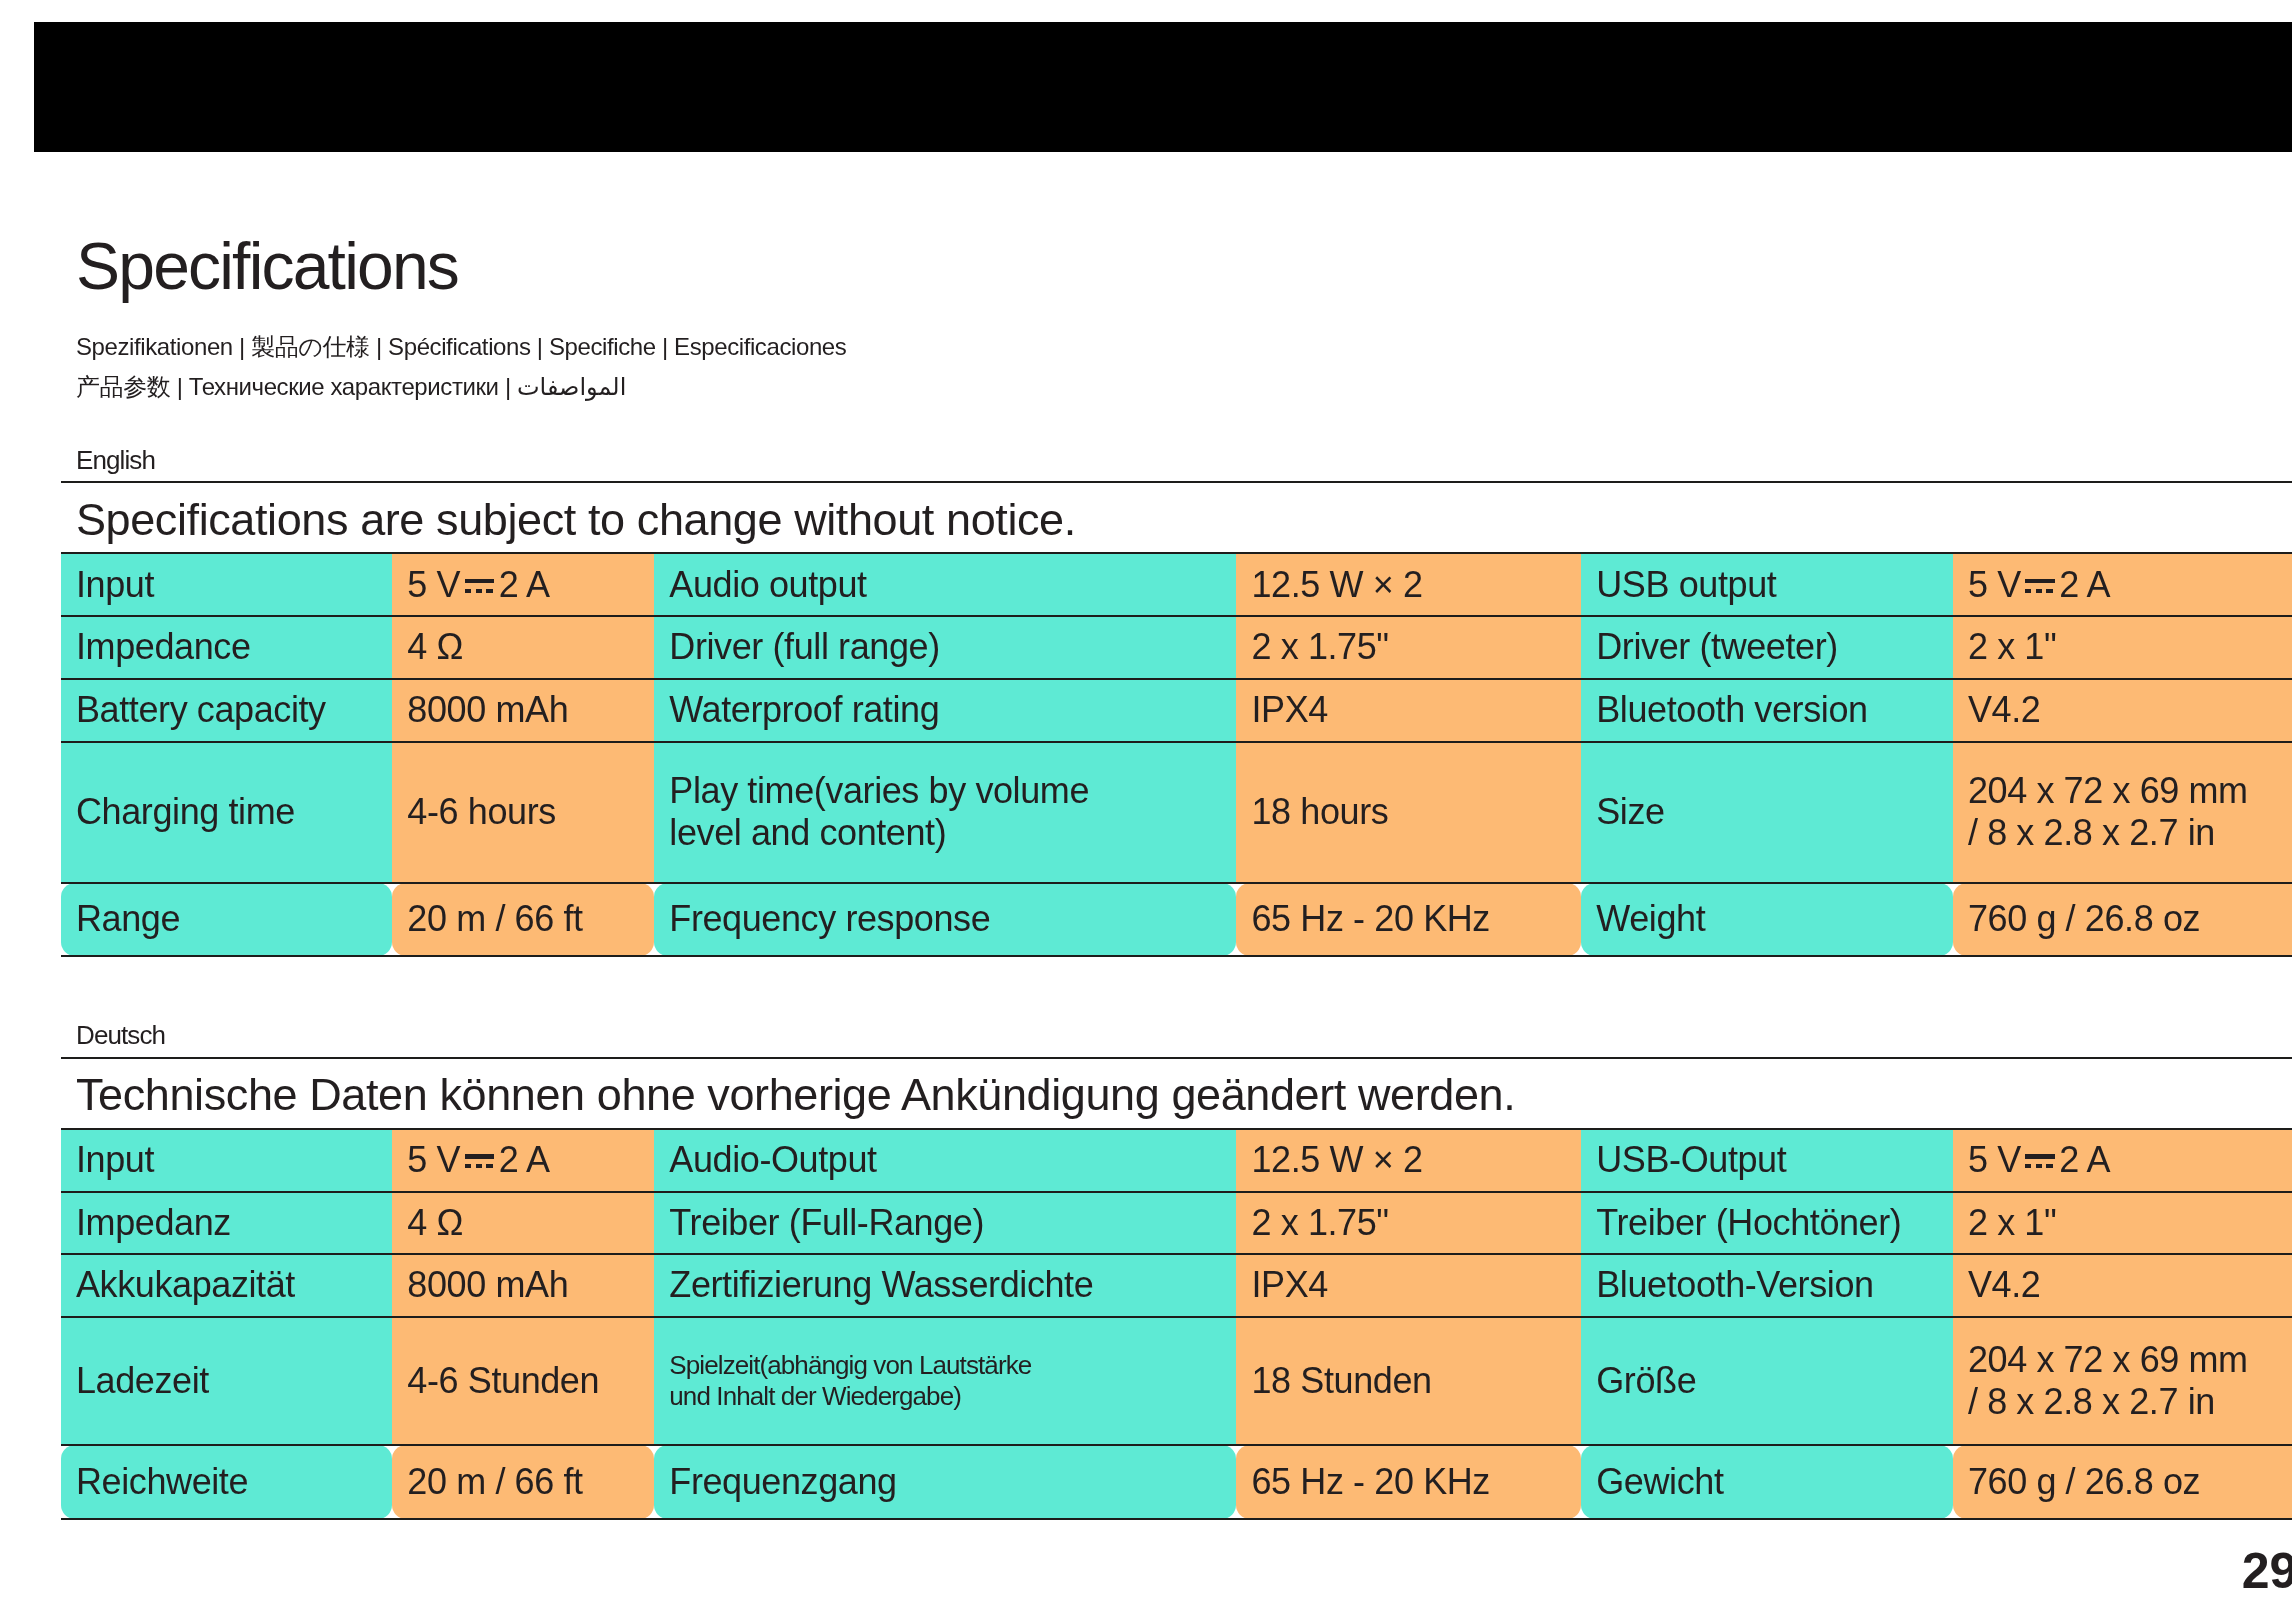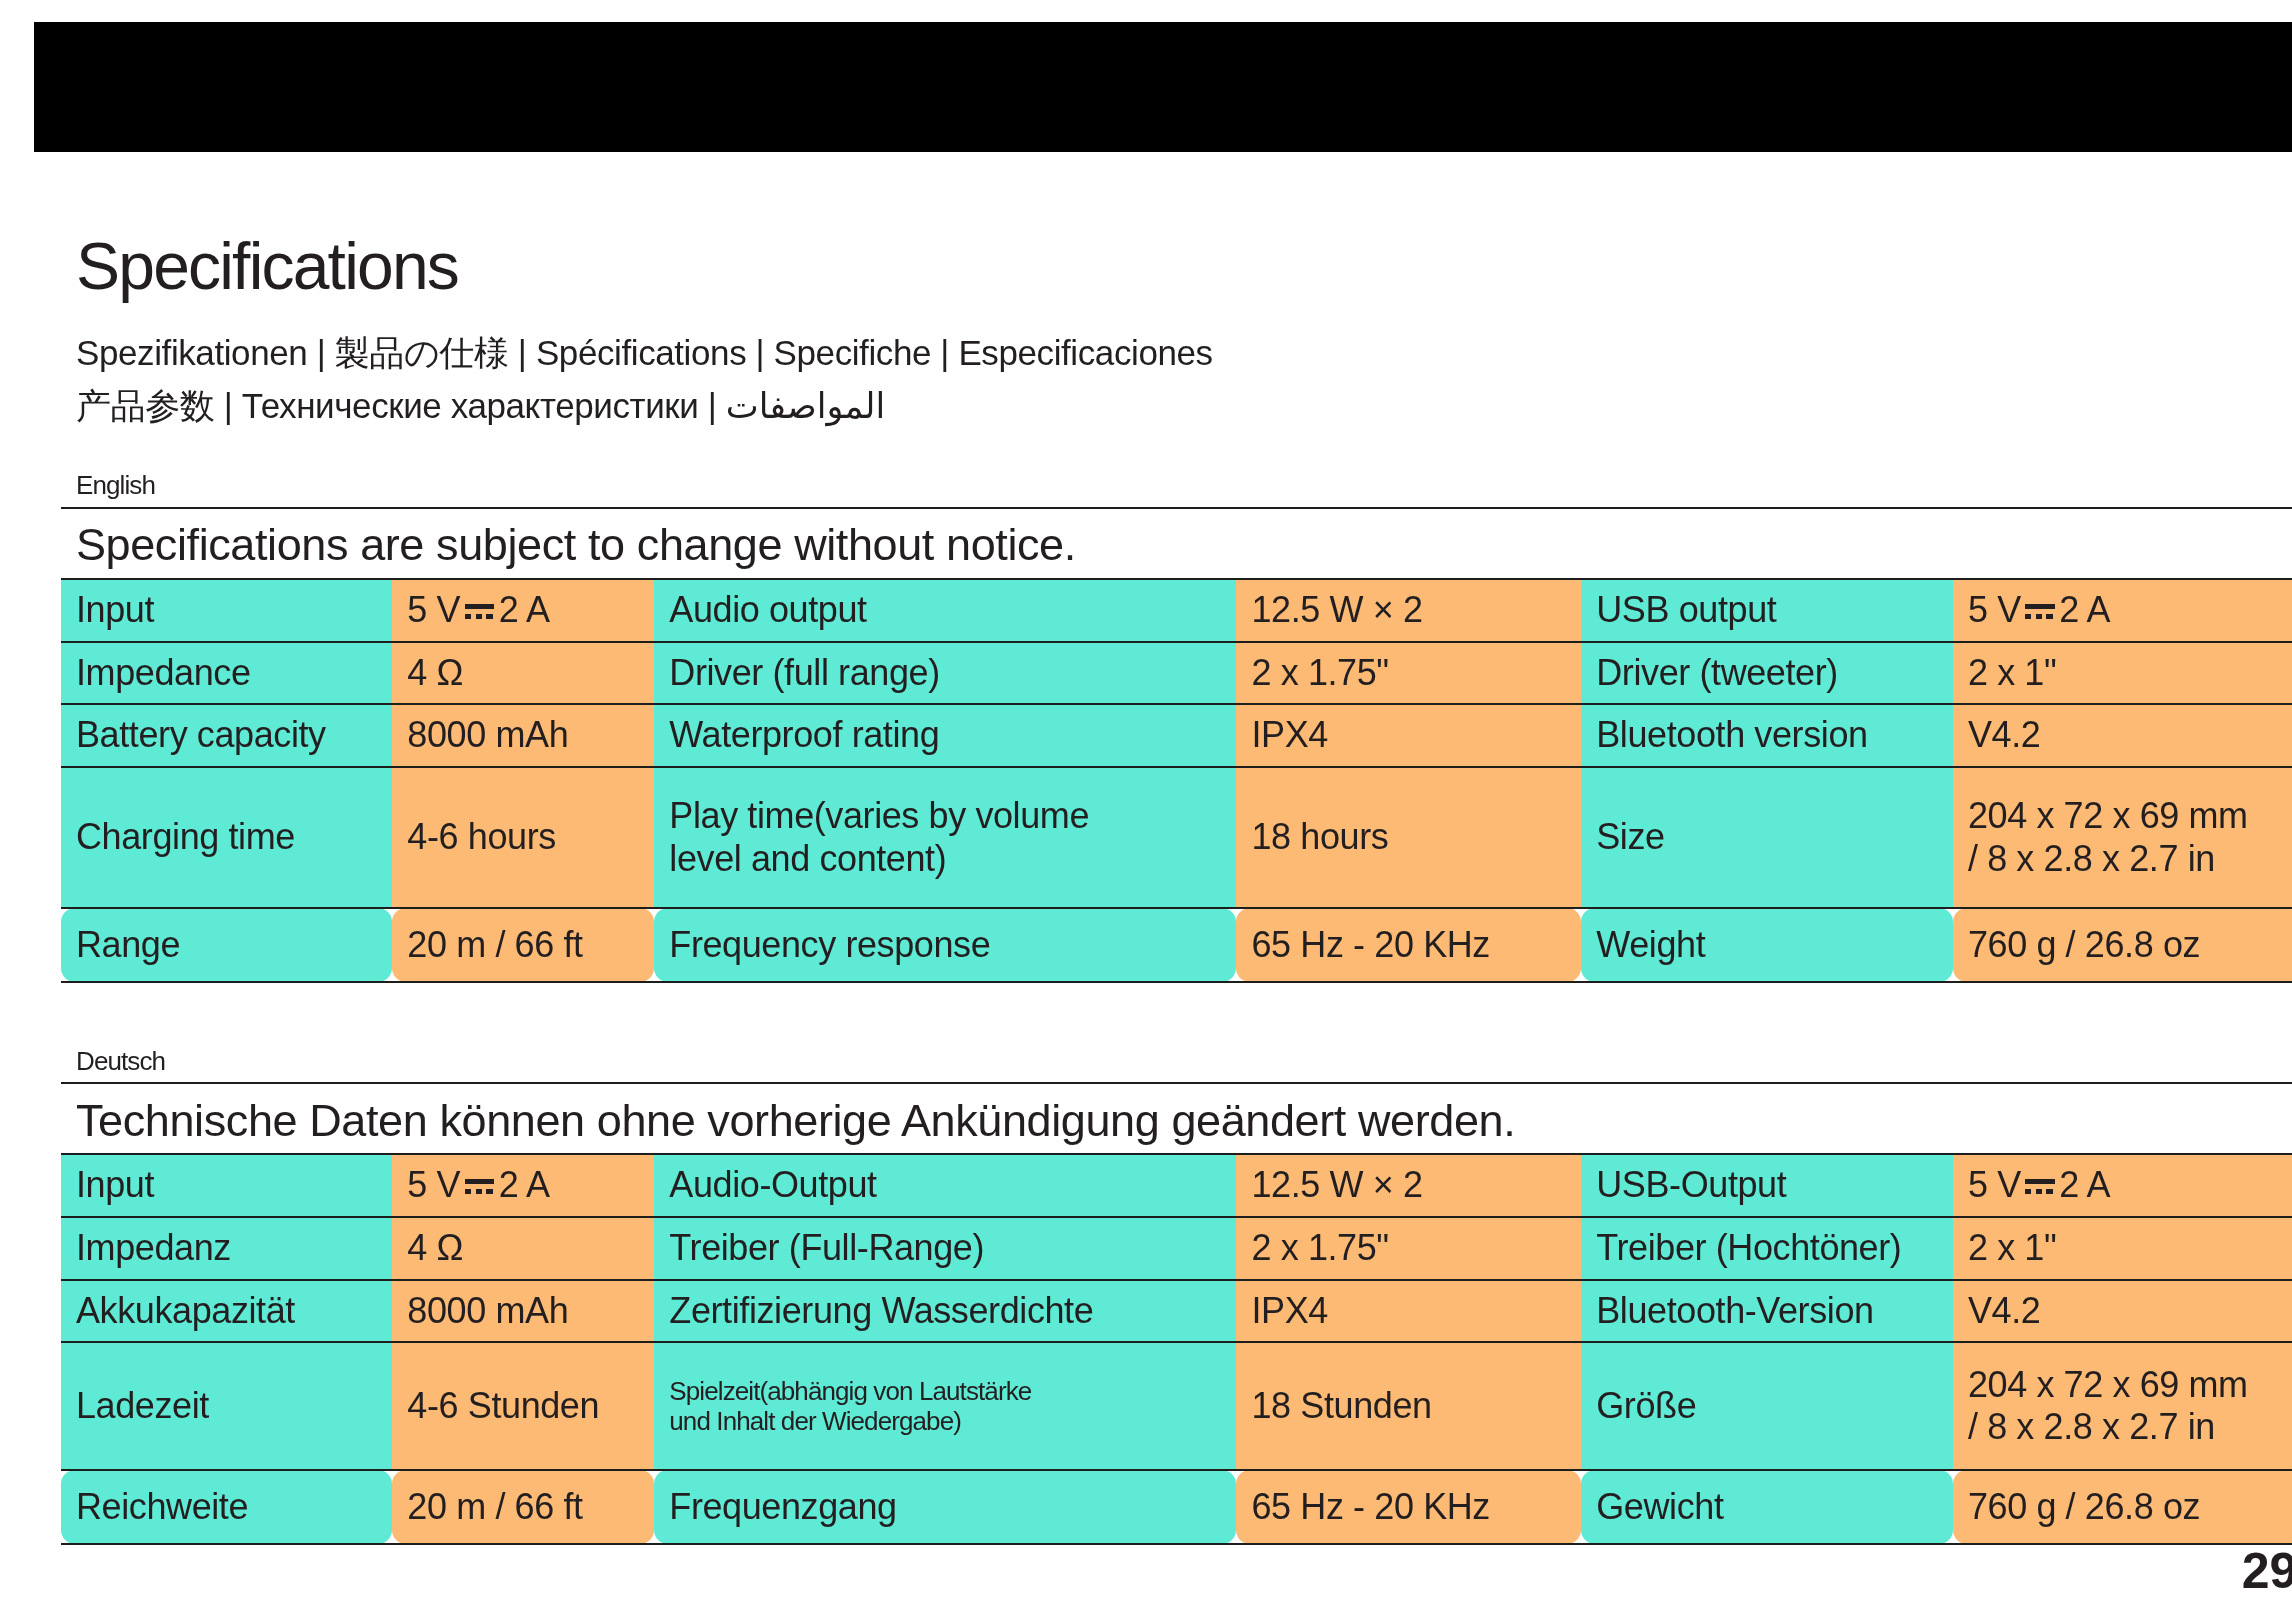--- a/index.html
+++ b/index.html
@@ -9,21 +9,21 @@
     color:#231f20;letter-spacing:-0.4px;
   }
   .page{position:relative;width:2293px;height:1612px;padding-left:34px;}
   .strip-white{height:22.4px;background:#ffffff;}
   .strip-black{height:130px;background:#000000;}
   .content{margin:0 27px;}
   h1{
     font-size:66px;font-weight:normal;letter-spacing:-1.8px;
     margin:81px 15px 0 15px;line-height:1.0;
   }
-  .sub{font-size:35px;margin:34px 15px 0 15px;line-height:1.15;}
+  .sub{font-size:24px;margin:34px 15px 0 15px;line-height:1.15;}
   .sub2{margin-top:12.5px;}
   h2{
     font-size:26px;font-weight:normal;letter-spacing:-0.9px;
     margin:45px 0 0 0;padding:0 0 5.4px 15px;line-height:1.15;
     border-bottom:2.7px solid #1d1d1b;
   }
   .de h2{margin-top:64px;}
   .note{
     font-size:45px;margin:0;padding:11.6px 0 8px 15px;line-height:1.1;
     border-bottom:2.7px solid #1d1d1b;

